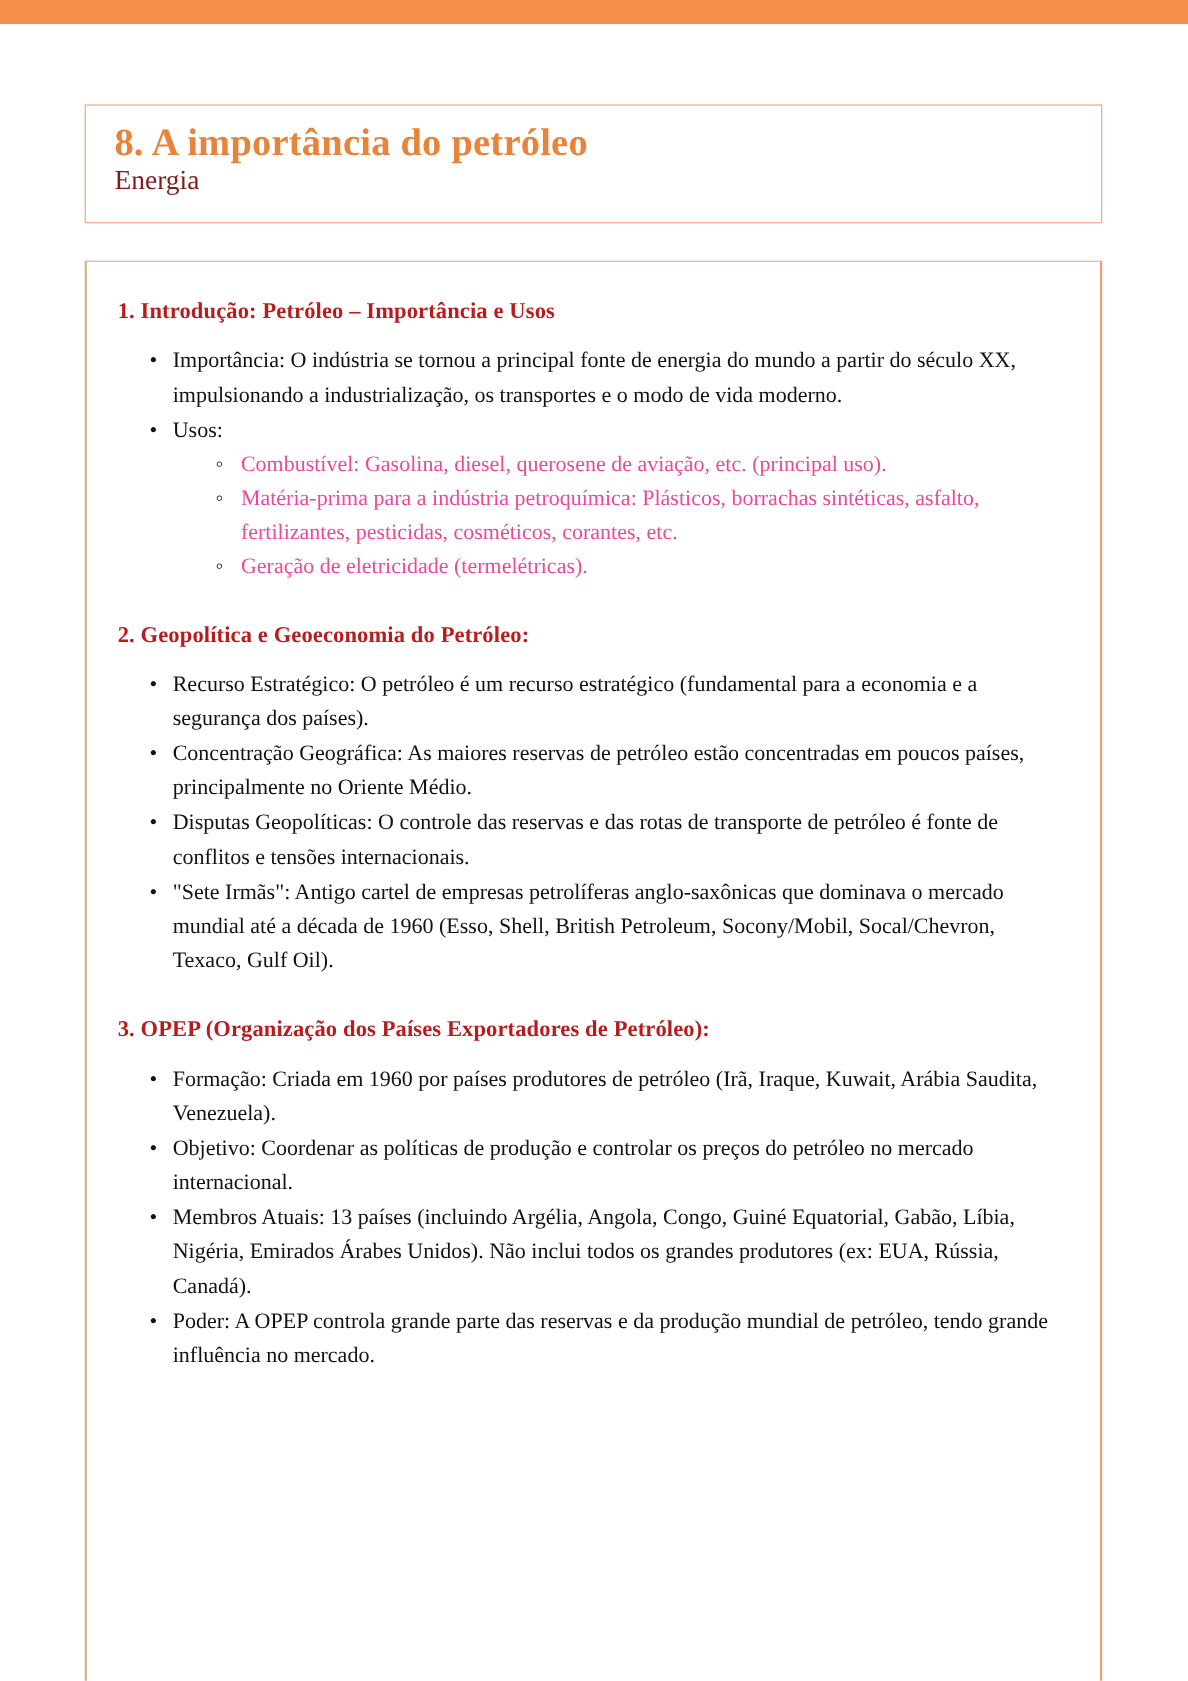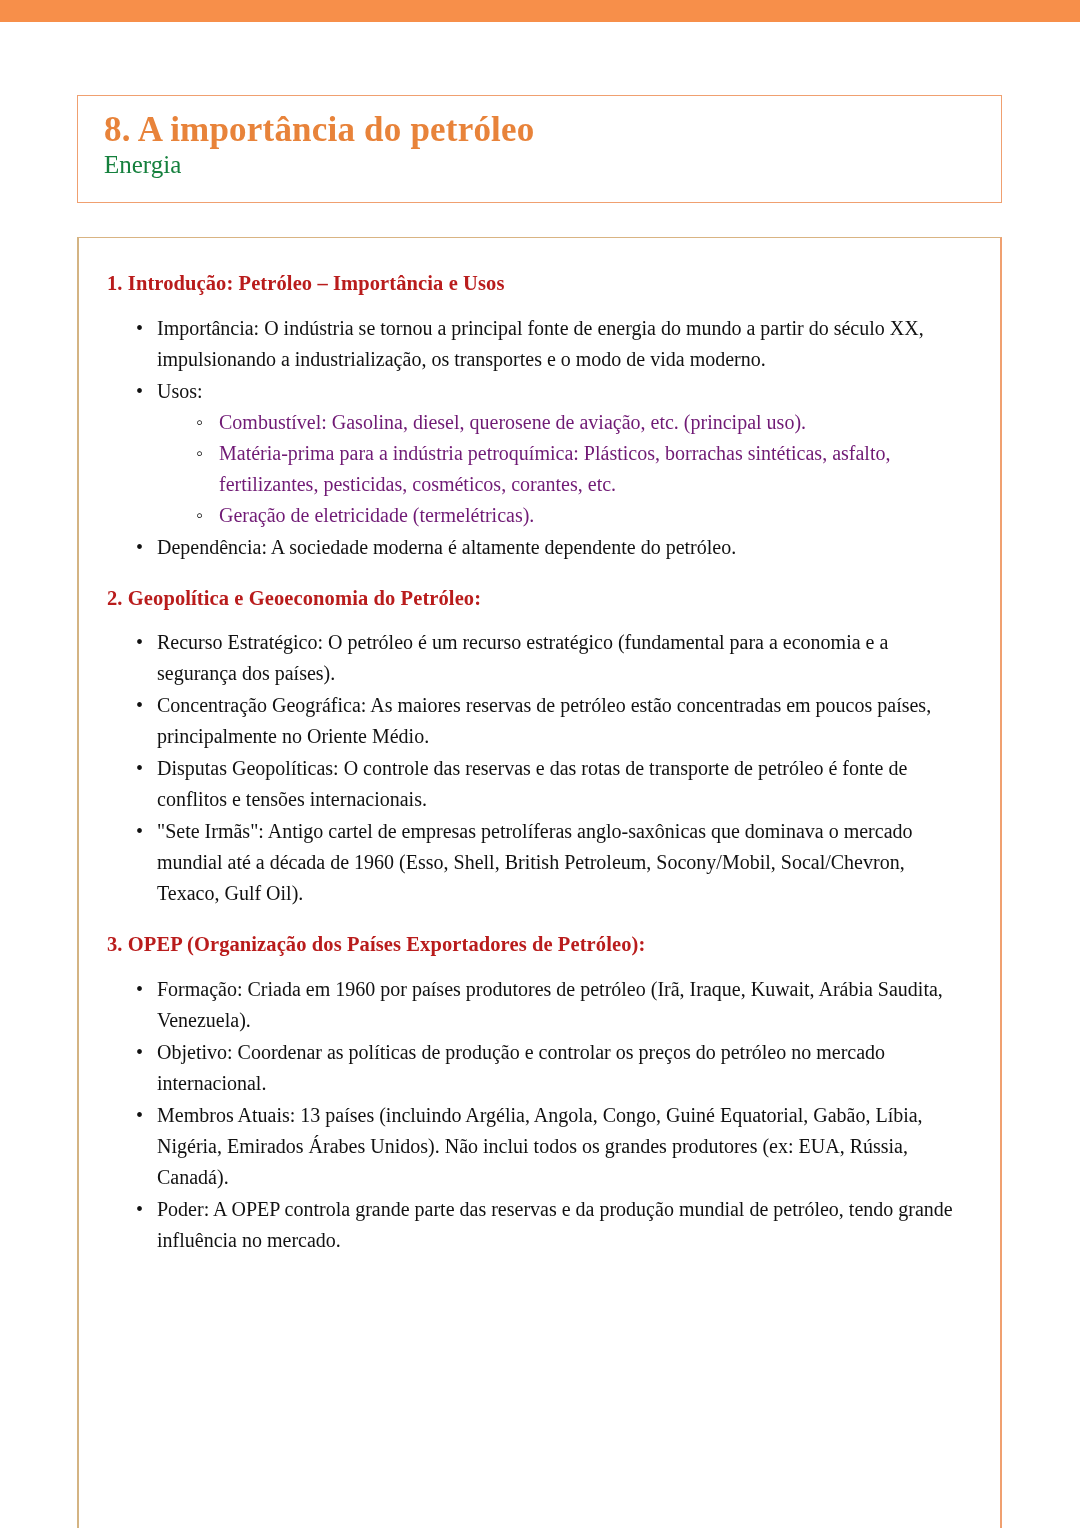--- a/index.html
+++ b/index.html
@@ -55,21 +55,21 @@
     font-weight: bold;
     color: #e8833a;
     letter-spacing: 0.2px;
     font-family: "Liberation Serif", "DejaVu Serif", serif;
   }
   .doc-subtitle {
     margin: 2px 0 0 0;
     font-size: 25px;
     line-height: 1.15;
     font-weight: normal;
-    color: #15803d;
+    color: #7f1d1d;
     font-family: "Liberation Serif", "DejaVu Serif", serif;
   }
 
   
   .content-card {
     position: absolute;
     left: 77px;
     top: 215px;
     width: 925px;
     height: 1320px;
@@ -79,21 +79,21 @@
     border-right: 2px solid #f0a070;
     border-bottom: none;
     background: #ffffff;
     padding: 32px 30px 0 28px;
   }
 
   .section {
     margin: 0 0 4px 0;
   }
   .section + .section {
-    margin-top: 22px;
+    margin-top: 34px;
   }
 
   .section-heading {
     margin: 0 0 16px 0;
     font-size: 20.5px;
     font-weight: bold;
     color: #b91c1c;
     letter-spacing: 0.1px;
     line-height: 1.3;
   }
@@ -126,21 +126,21 @@
 
   ul.lvl2 {
     list-style: none;
     margin: 0;
     padding: 0 0 0 38px;
   }
   ul.lvl2 > li {
     position: relative;
     font-size: 20px;
     line-height: 1.55;
-    color: #701a75;
+    color: #ec4899;
     padding-left: 24px;
     margin: 0;
   }
   ul.lvl2 > li::before {
     content: "\25E6";
     position: absolute;
     left: 1px;
     top: 0;
     font-size: 20px;
     color: #111111;
@@ -168,23 +168,20 @@
           <span class="li-text">Importância: O indústria se tornou a principal fonte de energia do mundo a partir do século XX, impulsionando a industrialização, os transportes e o modo de vida moderno.</span>
         </li>
         <li>
           <span class="li-text">Usos:</span>
           <ul class="lvl2">
             <li>Combustível: Gasolina, diesel, querosene de aviação, etc. (principal uso).</li>
             <li>Matéria-prima para a indústria petroquímica: Plásticos, borrachas sintéticas, asfalto, fertilizantes, pesticidas, cosméticos, corantes, etc.</li>
             <li>Geração de eletricidade (termelétricas).</li>
           </ul>
         </li>
-        <li>
-          <span class="li-text">Dependência: A sociedade moderna é altamente dependente do petróleo.</span>
-        </li>
       </ul>
     </div>
 
     <div class="section">
       <div class="section-heading">2. Geopolítica e Geoeconomia do Petróleo:</div>
       <ul class="lvl1">
         <li>
           <span class="li-text">Recurso Estratégico: O petróleo é um recurso estratégico (fundamental para a economia e a segurança dos países).</span>
         </li>
         <li>

